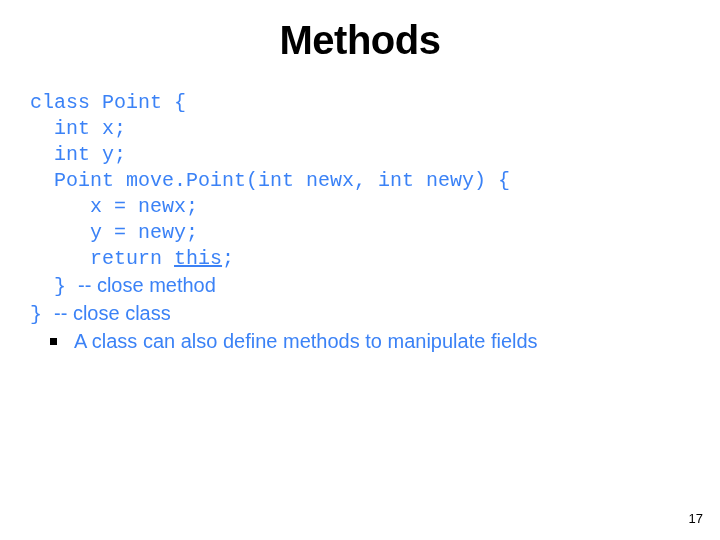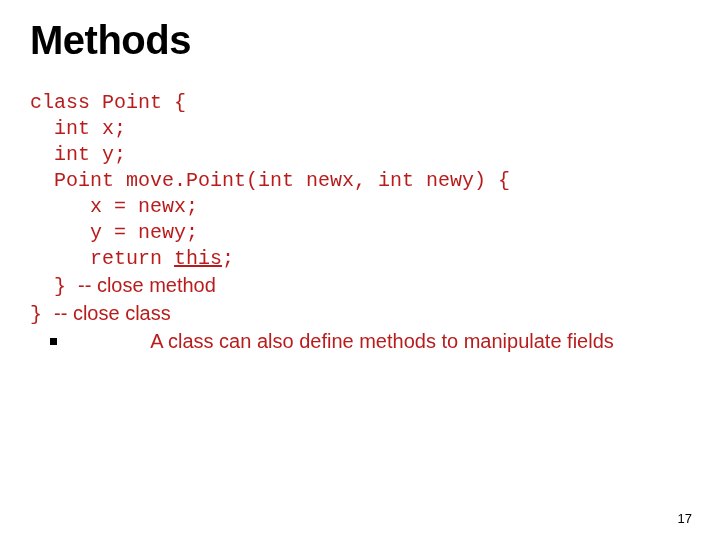--- a/index.html
+++ b/index.html
@@ -20,25 +20,26 @@
     box-sizing: border-box;
     padding: 18px 30px 0 30px;
   }
   .title {
     font-weight: 700;
     font-size: 40px;
     line-height: 1.1;
     letter-spacing: -0.5px;
     margin: 0 0 28px 0;
     color: #000;
+    text-align: center;
   }
   .body {
     font-size: 20px;
     line-height: 1.3;
-    color: #b91c1c;
+    color: #3b82f6;
   }
   .code {
     font-family: "Courier New", Courier, monospace;
     white-space: pre;
     font-size: 20px;
     line-height: 1.3;
   }
   .sans {
     font-family: Verdana, Geneva, sans-serif;
   }
@@ -48,34 +49,33 @@
   }
   .bullets {
     list-style: none;
     padding: 0;
     margin: 0;
   }
   .bullets li {
     position: relative;
     padding-left: 44px;
     line-height: 1.3;
-    text-align: center;
   }
   .bullets li::before {
     content: "";
     position: absolute;
     left: 20px;
     top: 10px;
     width: 7px;
     height: 7px;
     background: #000;
   }
   .pagenum {
     position: absolute;
-    right: 28px;
+    right: 17px;
     bottom: 14px;
     font-size: 13px;
     color: #000;
     font-family: Verdana, Geneva, sans-serif;
   }
 </style>
 </head>
 <body>
 
 <div class="slide">

